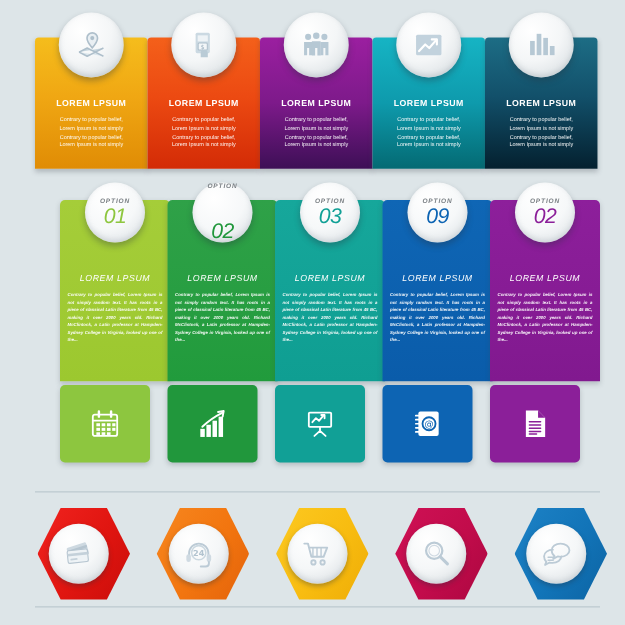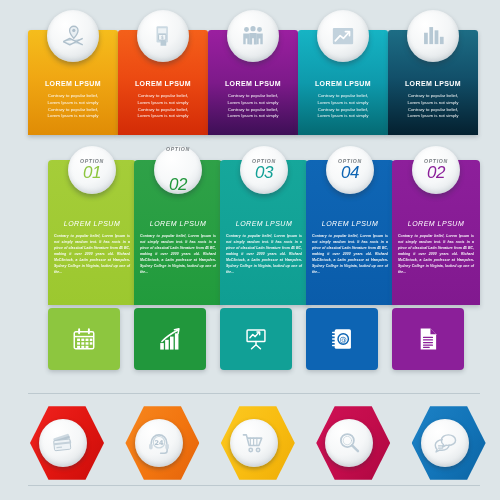--- a/index.html
+++ b/index.html
@@ -316,21 +316,21 @@
             <path d="M16 19v4M16 23l-5.5 5M16 23l5.5 5"></path>
           </svg>
         </span>
       </div>
     </div>
 
     <div class="mid-col">
       <div class="mid-main">
         <div class="opt-circle">
           <div class="opt-word">OPTION</div>
-          <div class="opt-num">04</div>
+          <div class="opt-num">09</div>
         </div>
         <div class="mid-title">LOREM LPSUM</div>
         <div class="mid-body">Contrary to popular belief, Lorem Ipsum is not simply random text. It has roots in a piece of classical Latin literature from 45 BC, making it over 2000 years old. Richard McClintock, a Latin professor at Hampden-Sydney College in Virginia, looked up one of the...</div>
       </div>
       <div class="mid-icon-box">
         <span>
           <svg viewBox="0 0 32 32">
             <rect x="7" y="4" width="20" height="24" rx="2" fill="#ffffff"></rect>
             <g stroke="#ffffff" stroke-width="1.7" stroke-linecap="round">
               <path d="M4.5 8h4M4.5 12h4M4.5 16h4M4.5 20h4M4.5 24h4"></path>

